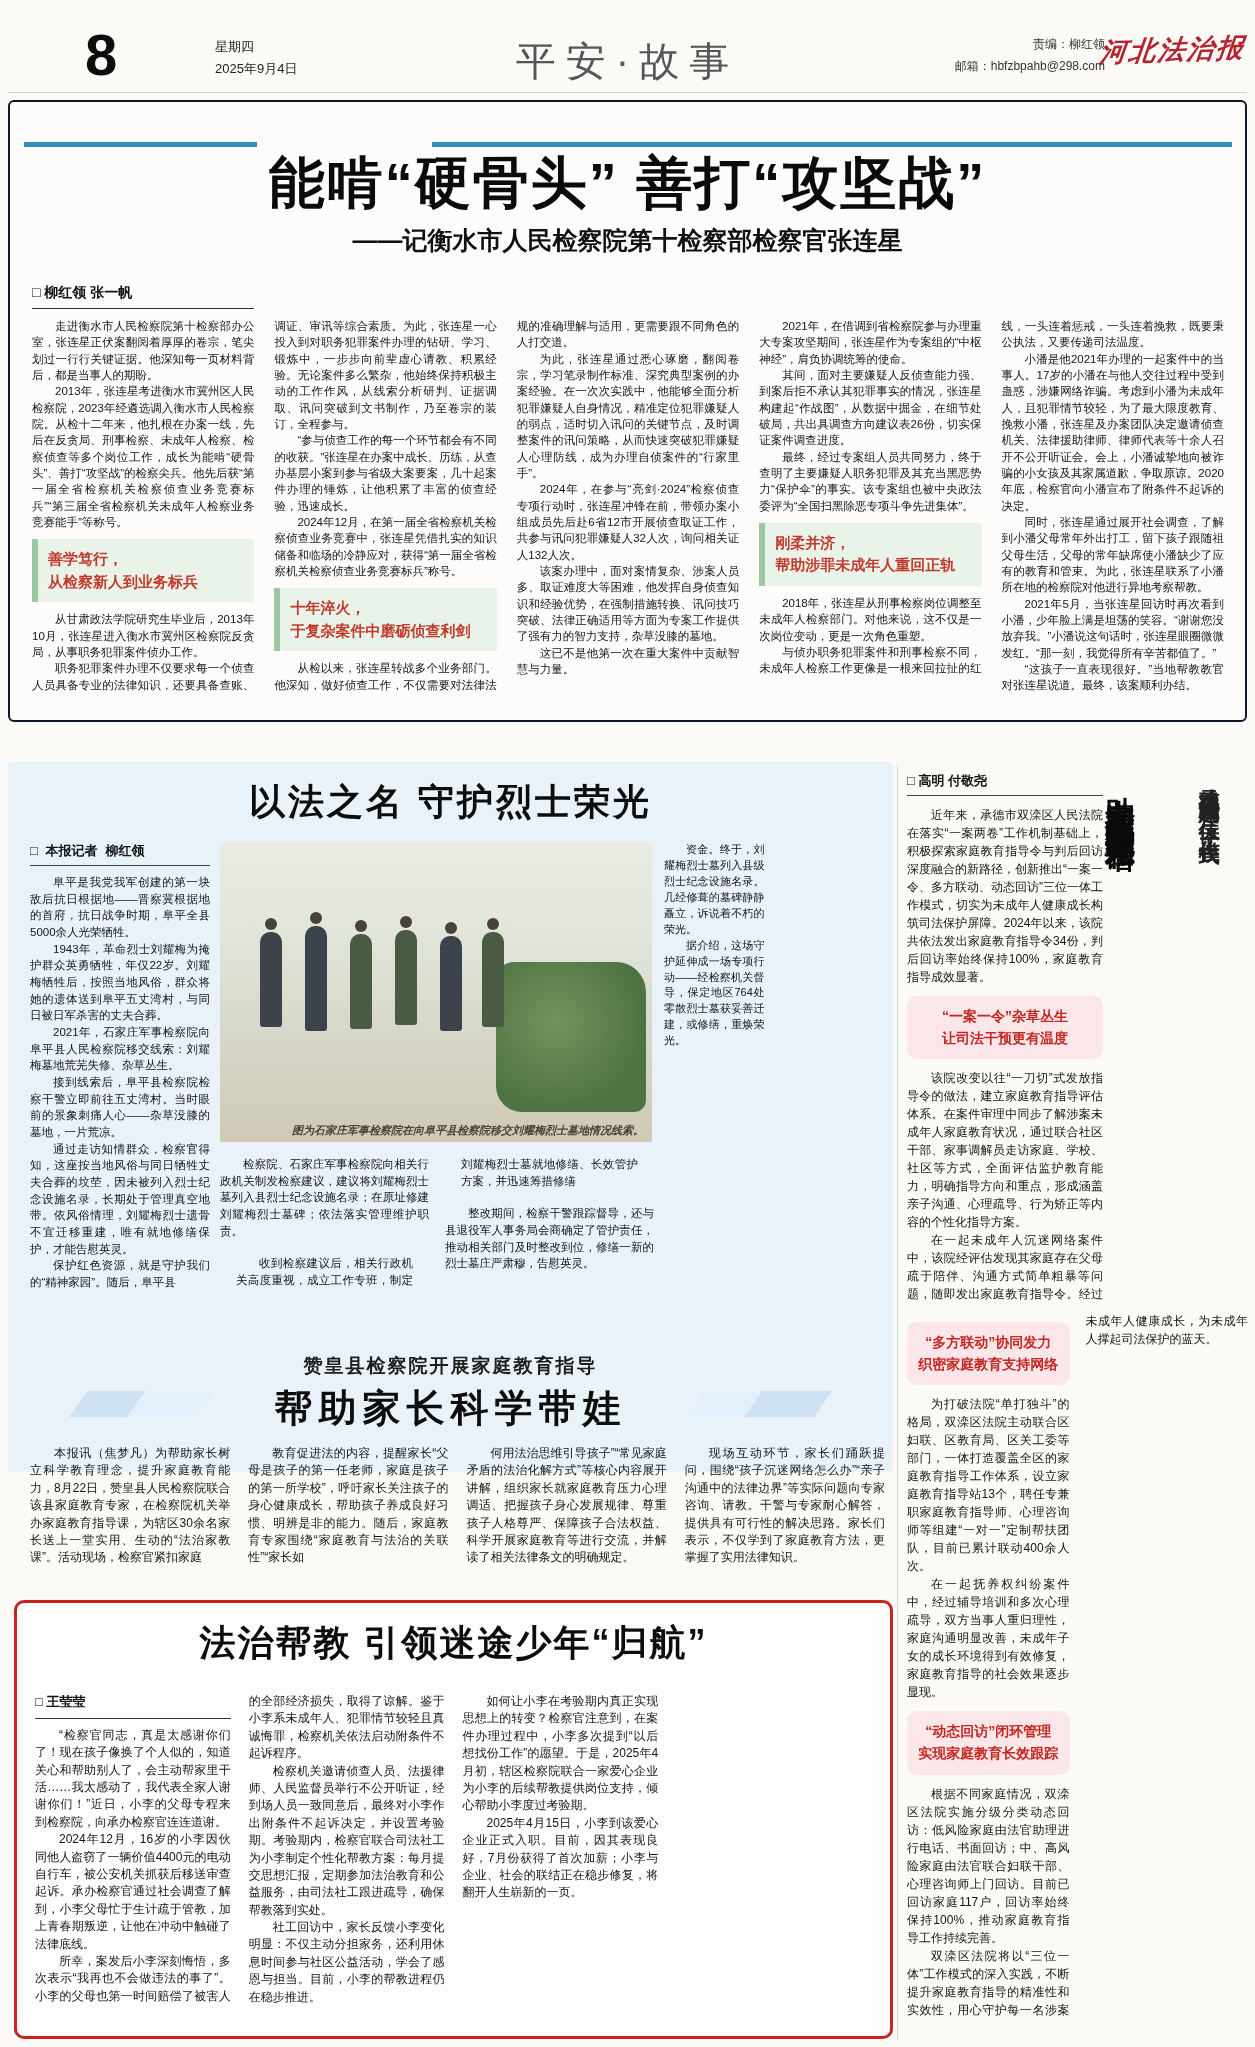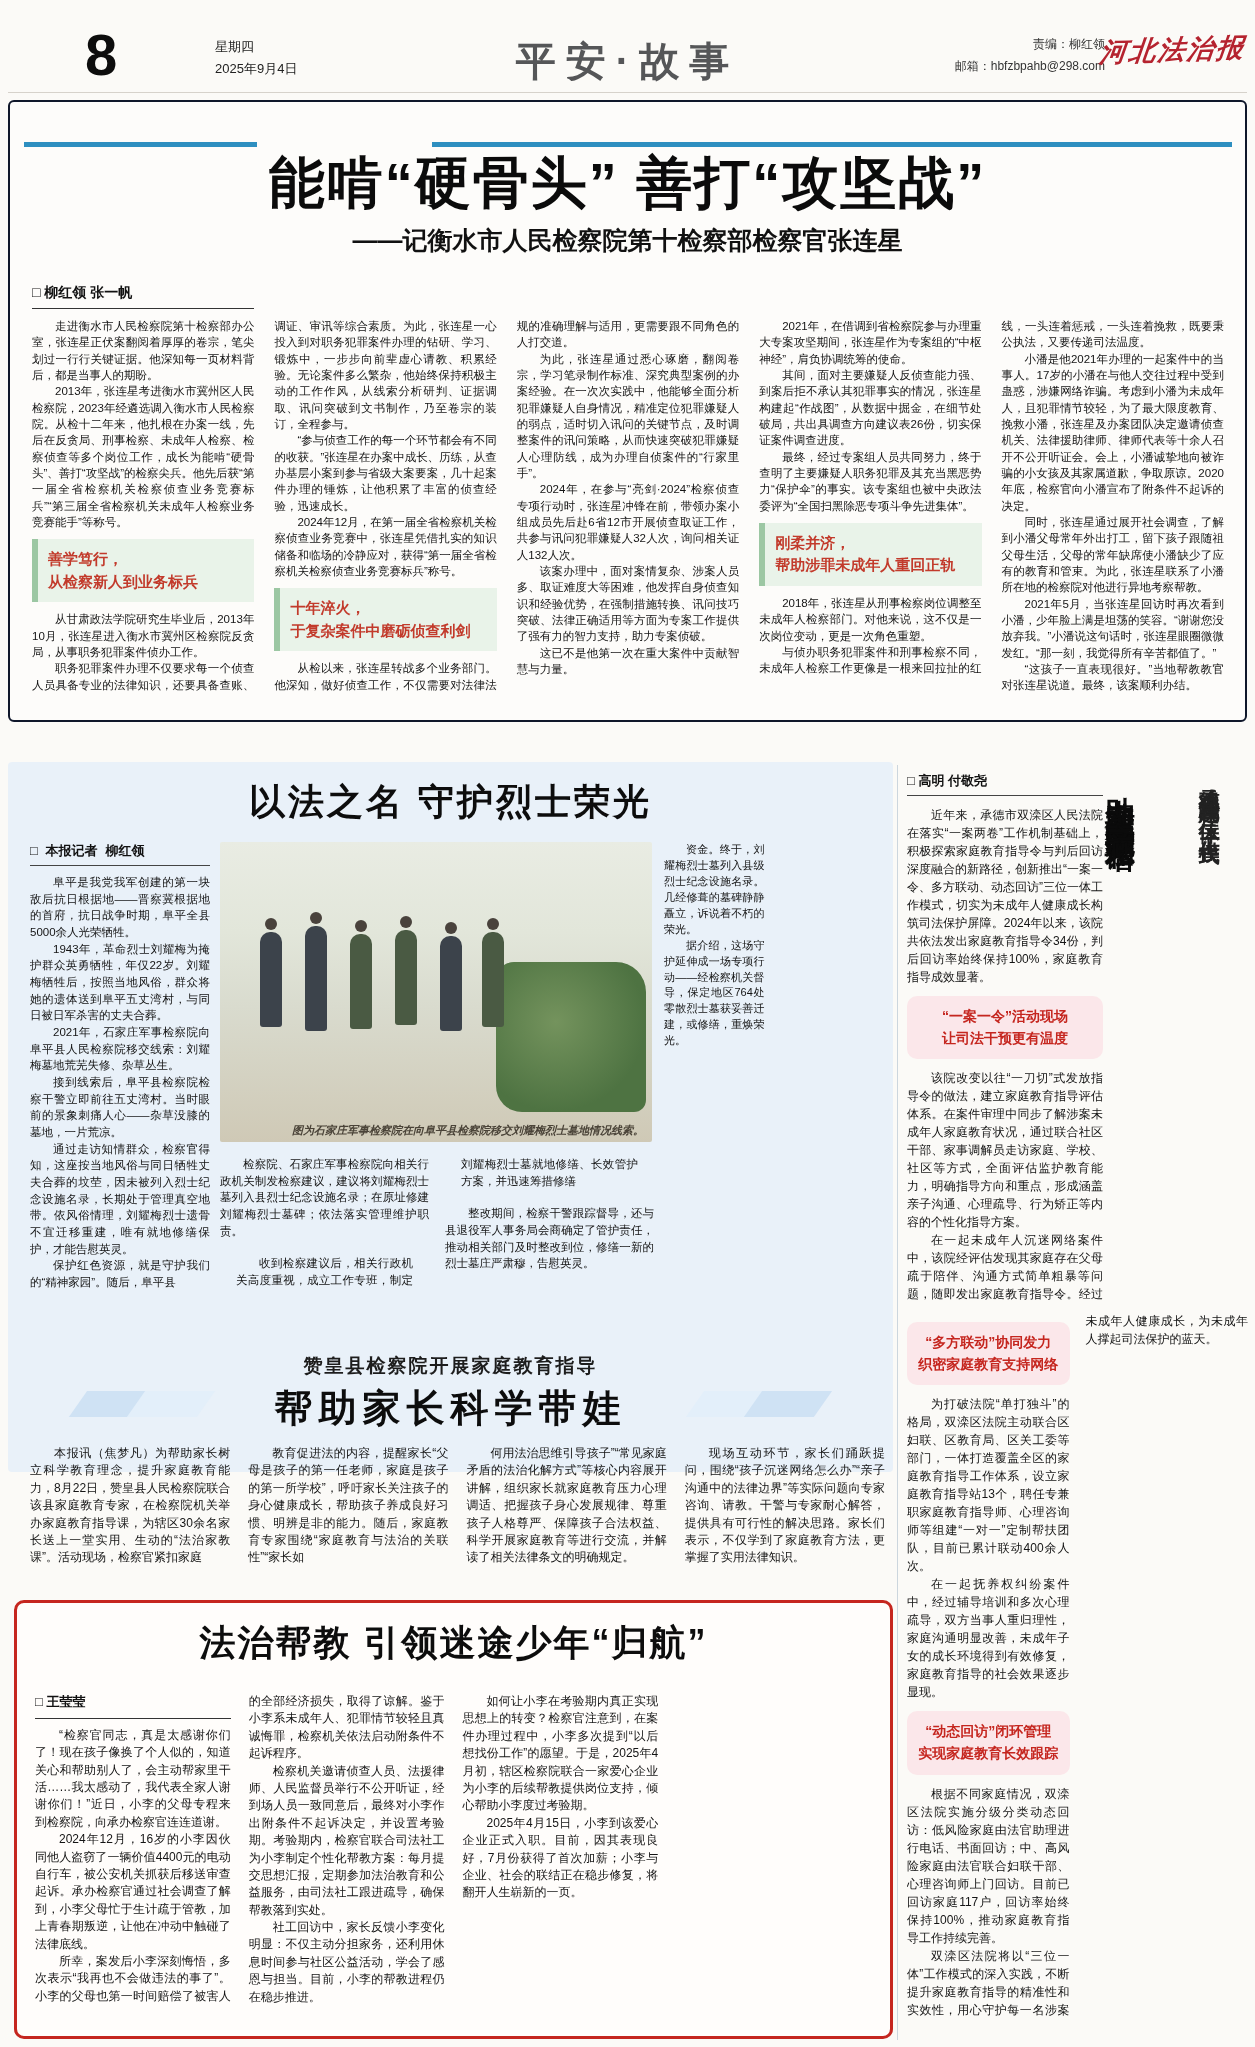--- a/index.html
+++ b/index.html
@@ -5,21 +5,21 @@
   html,body{margin:0;padding:0;}
   body{font-family:"Liberation Sans","DejaVu Sans",sans-serif;background:#e8e6e2;}
   #page{position:relative;width:1255px;height:2047px;background:#fbfaf7;overflow:hidden;margin:0 auto;color:#1a1a1a;}
   .abs{position:absolute;}
   .serif{font-family:"Liberation Serif","DejaVu Serif",serif;}
   .pre{white-space:pre-line;}
   .just{text-align:justify;}
   
   .pagenum{font-size:58px;font-weight:900;color:#0d0d0d;line-height:1;}
   .dateblock{font-size:13px;color:#222;line-height:1.7;}
-  .section-title{font-size:40px;font-weight:700;color:#555658;letter-spacing:10px;}
+  .section-title{font-size:40px;font-weight:400;color:#555658;letter-spacing:10px;}
   .editorblock{font-size:12px;color:#333;text-align:right;line-height:1.8;}
   .masthead{font-size:27px;font-weight:900;color:#b5232f;font-style:italic;transform:skewX(-8deg) rotate(-2deg);letter-spacing:2px;}
   .hrule{height:1px;background:#d6d2cb;}
   
   .topbox{border:2px solid #0f172a;border-radius:6px;background:#fdfcfa;}
   .flank{height:5px;background:#2e8fc0;}
   .h1{font-size:56px;font-weight:900;color:#0b0b0b;letter-spacing:2px;text-align:center;line-height:1.05;}
   .h1sub{font-size:25px;font-weight:700;color:#111;text-align:center;}
   .byline{font-size:14px;font-weight:700;color:#111;border-bottom:1px solid #333;padding-bottom:6px;}
   .body5{columns:5;column-gap:20px;column-fill:auto;font-size:11.5px;line-height:1.42;color:#141414;overflow:hidden;}
@@ -87,21 +87,21 @@
 从检察新人到业务标兵</div>
       <p>从甘肃政法学院研究生毕业后，2013年10月，张连星进入衡水市冀州区检察院反贪局，从事职务犯罪案件侦办工作。</p>
       <p>职务犯罪案件办理不仅要求每一个侦查人员具备专业的法律知识，还要具备查账、调证、审讯等综合素质。为此，张连星一心投入到对职务犯罪案件办理的钻研、学习、锻炼中，一步步向前辈虚心请教、积累经验。无论案件多么繁杂，他始终保持积极主动的工作作风，从线索分析研判、证据调取、讯问突破到文书制作，乃至卷宗的装订，全程参与。</p>
       <p>“参与侦查工作的每一个环节都会有不同的收获。”张连星在办案中成长、历练，从查办基层小案到参与省级大案要案，几十起案件办理的锤炼，让他积累了丰富的侦查经验，迅速成长。</p>
       <p>2024年12月，在第一届全省检察机关检察侦查业务竞赛中，张连星凭借扎实的知识储备和临场的冷静应对，获得“第一届全省检察机关检察侦查业务竞赛标兵”称号。</p>
       <div class="greenbox pre">十年淬火，
 于复杂案件中磨砺侦查利剑</div>
       <p>从检以来，张连星转战多个业务部门。他深知，做好侦查工作，不仅需要对法律法规的准确理解与适用，更需要跟不同角色的人打交道。</p>
       <p>为此，张连星通过悉心琢磨，翻阅卷宗，学习笔录制作标准、深究典型案例的办案经验。在一次次实践中，他能够全面分析犯罪嫌疑人自身情况，精准定位犯罪嫌疑人的弱点，适时切入讯问的关键节点，及时调整案件的讯问策略，从而快速突破犯罪嫌疑人心理防线，成为办理自侦案件的“行家里手”。</p>
       <p>2024年，在参与“亮剑·2024”检察侦查专项行动时，张连星冲锋在前，带领办案小组成员先后赴6省12市开展侦查取证工作，共参与讯问犯罪嫌疑人32人次，询问相关证人132人次。</p>
-      <p>该案办理中，面对案情复杂、涉案人员多、取证难度大等困难，他发挥自身侦查知识和经验优势，在强制措施转换、讯问技巧突破、法律正确适用等方面为专案工作提供了强有力的智力支持，助力专案侦破。</p>
+      <p>该案办理中，面对案情复杂、涉案人员多、取证难度大等困难，他发挥自身侦查知识和经验优势，在强制措施转换、讯问技巧突破、法律正确适用等方面为专案工作提供了强有力的智力支持，杂草没膝的墓地。</p>
       <p>这已不是他第一次在重大案件中贡献智慧与力量。</p>
       <p>2021年，在借调到省检察院参与办理重大专案攻坚期间，张连星作为专案组的“中枢神经”，肩负协调统筹的使命。</p>
       <p>其间，面对主要嫌疑人反侦查能力强、到案后拒不承认其犯罪事实的情况，张连星构建起“作战图”，从数据中掘金，在细节处破局，共出具调查方向建议表26份，切实保证案件调查进度。</p>
       <p>最终，经过专案组人员共同努力，终于查明了主要嫌疑人职务犯罪及其充当黑恶势力“保护伞”的事实。该专案组也被中央政法委评为“全国扫黑除恶专项斗争先进集体”。</p>
       <div class="greenbox pre">刚柔并济，
 帮助涉罪未成年人重回正轨</div>
       <p>2018年，张连星从刑事检察岗位调整至未成年人检察部门。对他来说，这不仅是一次岗位变动，更是一次角色重塑。</p>
       <p>与侦办职务犯罪案件和刑事检察不同，未成年人检察工作更像是一根来回拉扯的红线，一头连着惩戒，一头连着挽救，既要秉公执法，又要传递司法温度。</p>
       <p>小潘是他2021年办理的一起案件中的当事人。17岁的小潘在与他人交往过程中受到蛊惑，涉嫌网络诈骗。考虑到小潘为未成年人，且犯罪情节较轻，为了最大限度教育、挽救小潘，张连星及办案团队决定邀请侦查机关、法律援助律师、律师代表等十余人召开不公开听证会。会上，小潘诚挚地向被诈骗的小女孩及其家属道歉，争取原谅。2020年底，检察官向小潘宣布了附条件不起诉的决定。</p>
       <p>同时，张连星通过展开社会调查，了解到小潘父母常年外出打工，留下孩子跟随祖父母生活，父母的常年缺席使小潘缺少了应有的教育和管束。为此，张连星联系了小潘所在地的检察院对他进行异地考察帮教。</p>
@@ -174,21 +174,21 @@
       <p>2025年4月15日，小李到该爱心企业正式入职。目前，因其表现良好，7月份获得了首次加薪；小李与企业、社会的联结正在稳步修复，将翻开人生崭新的一页。</p>
     </div>
   </div>
 
   <div class="abs vline" style="left:897px;top:765px;height:1275px;"></div>
 
   <div class="abs byline2" style="left:907px;top:772px;width:196px;">□  高明  付敬尧</div>
 
   <div class="abs railcol just" style="left:907px;top:806px;width:196px;height:496px;">
     <p>近年来，承德市双滦区人民法院在落实“一案两卷”工作机制基础上，积极探索家庭教育指导令与判后回访深度融合的新路径，创新推出“一案一令、多方联动、动态回访”三位一体工作模式，切实为未成年人健康成长构筑司法保护屏障。2024年以来，该院共依法发出家庭教育指导令34份，判后回访率始终保持100%，家庭教育指导成效显著。</p>
-    <div class="pinkbox pre">“一案一令”活动现场
+    <div class="pinkbox pre">“一案一令”杂草丛生
 让司法干预更有温度</div>
     <p>该院改变以往“一刀切”式发放指导令的做法，建立家庭教育指导评估体系。在案件审理中同步了解涉案未成年人家庭教育状况，通过联合社区干部、家事调解员走访家庭、学校、社区等方式，全面评估监护教育能力，明确指导方向和重点，形成涵盖亲子沟通、心理疏导、行为矫正等内容的个性化指导方案。</p>
     <p>在一起未成年人沉迷网络案件中，该院经评估发现其家庭存在父母疏于陪伴、沟通方式简单粗暴等问题，随即发出家庭教育指导令。经过指导，亲子沟通时间从每周不足1小时提升至每天1小时，亲子关系明显改善。</p>
   </div>
 
   <div class="abs vhead" style="left:1102px;top:772px;height:528px;">助力涉案未成年人家庭亲子关系和谐</div>
   <div class="abs vkick" style="left:1196px;top:772px;height:528px;">承德双滦法院构建“三位一体”工作模式</div>
 
   <div class="abs railcol just" style="left:907px;top:1312px;width:341px;height:728px;columns:2;column-gap:16px;column-fill:auto;">
     <div class="pinkbox pre">“多方联动”协同发力

